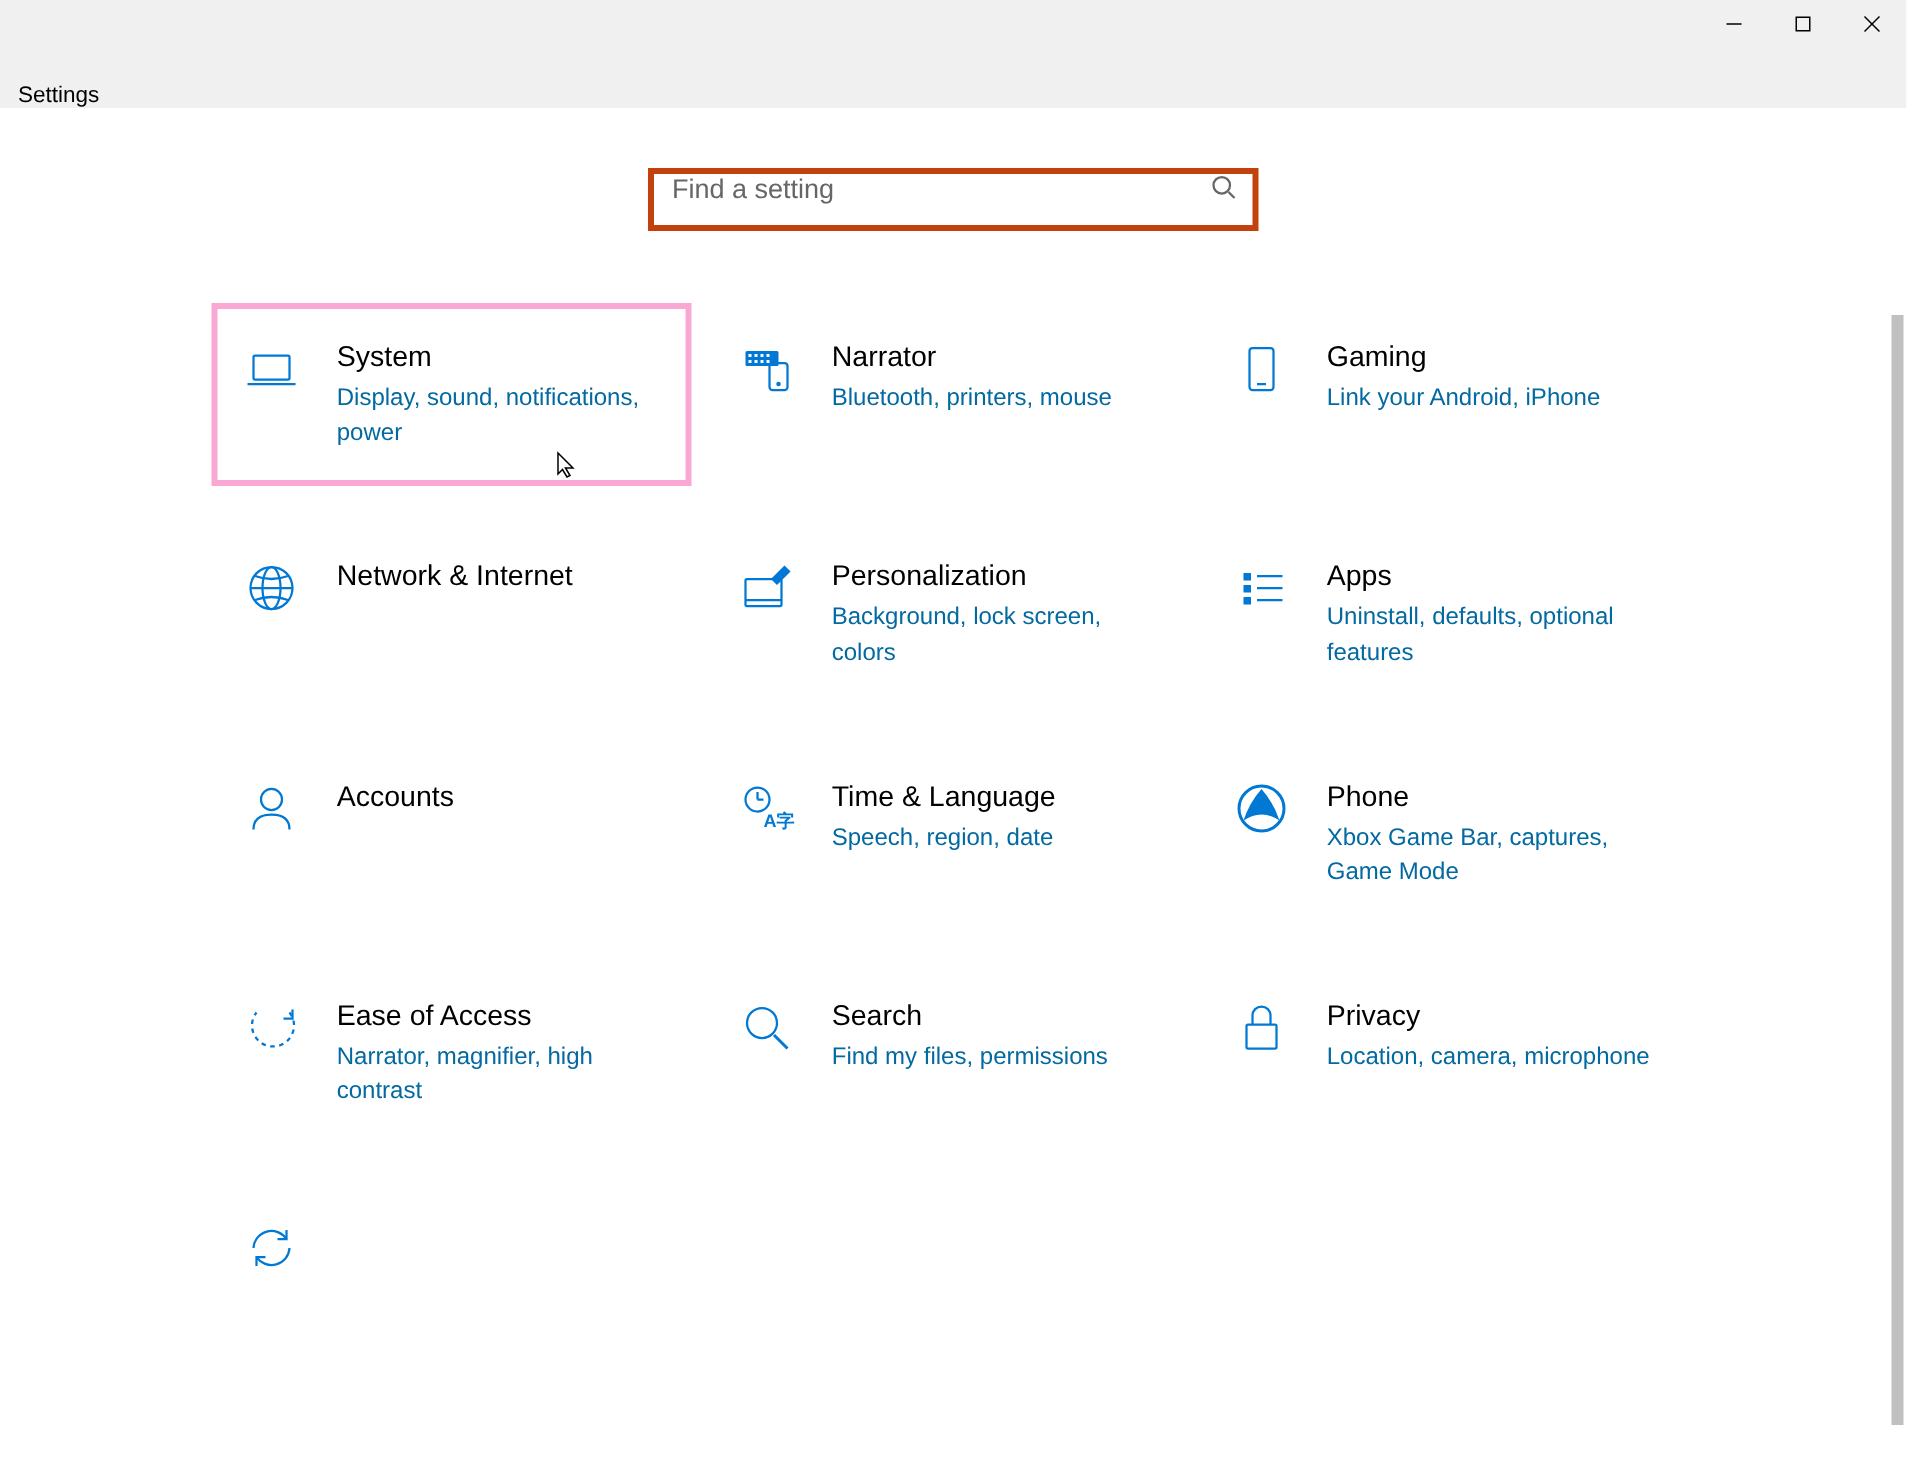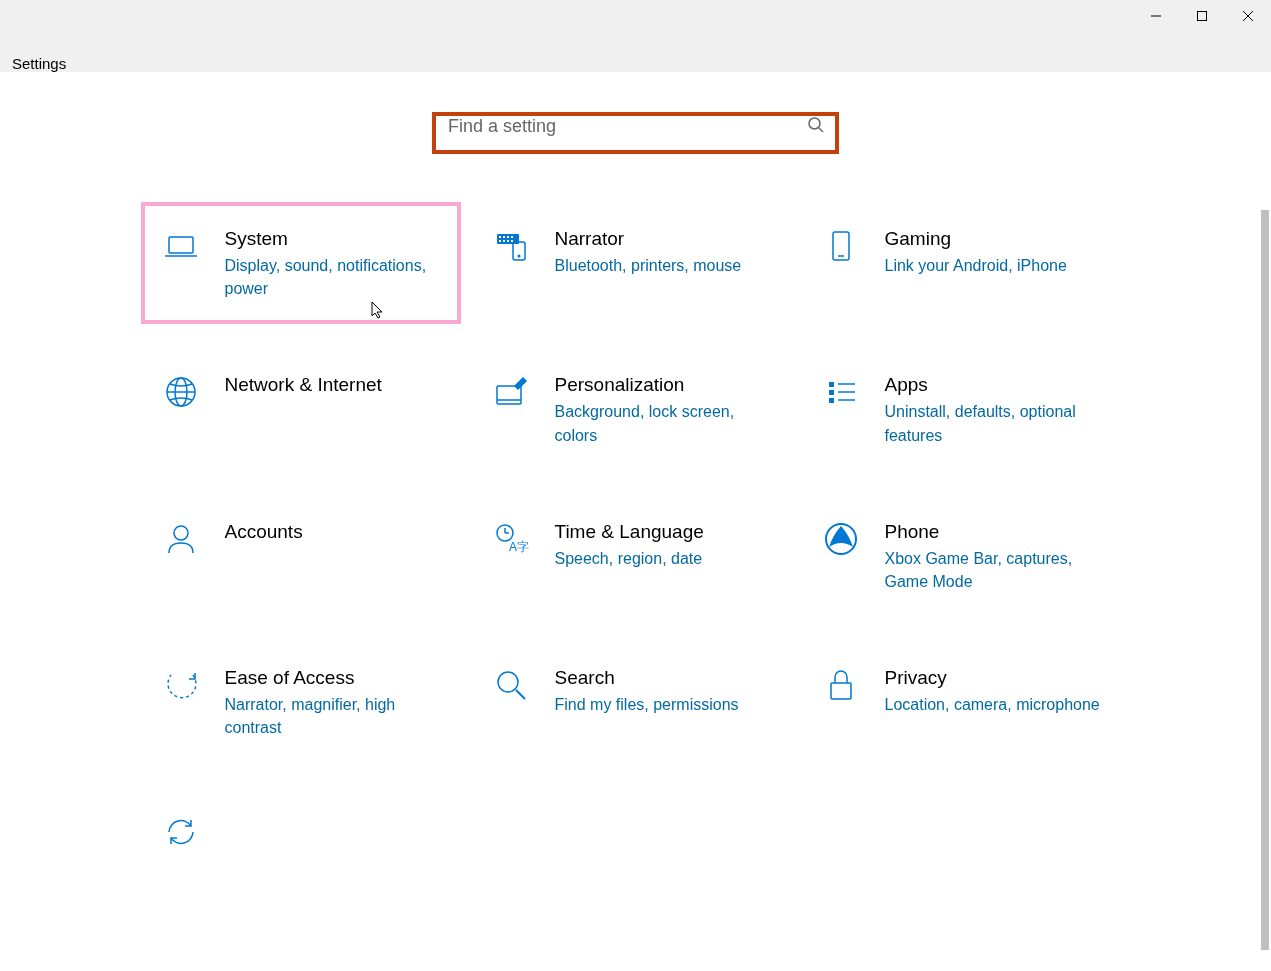--- a/index.html
+++ b/index.html
@@ -83,20 +83,21 @@
       padding: 20px 20px 20px 16px;
       margin: -12px 0 -12px 0;
     }
     .tile-icon {
       width: 40px;
       height: 40px;
       flex-shrink: 0;
       display: flex;
       align-items: center;
       justify-content: flex-end;
+      font-weight: bold;
     }
     .tile-icon svg { stroke: #0078d4; fill: none; stroke-width: 1.5; }
     .tile-text { flex: 1; padding-top: 2px; }
     .tile-title {
       font-size: 19px;
       color: #000;
       font-weight: 400;
       margin-bottom: 4px;
     }
     .tile-desc {

